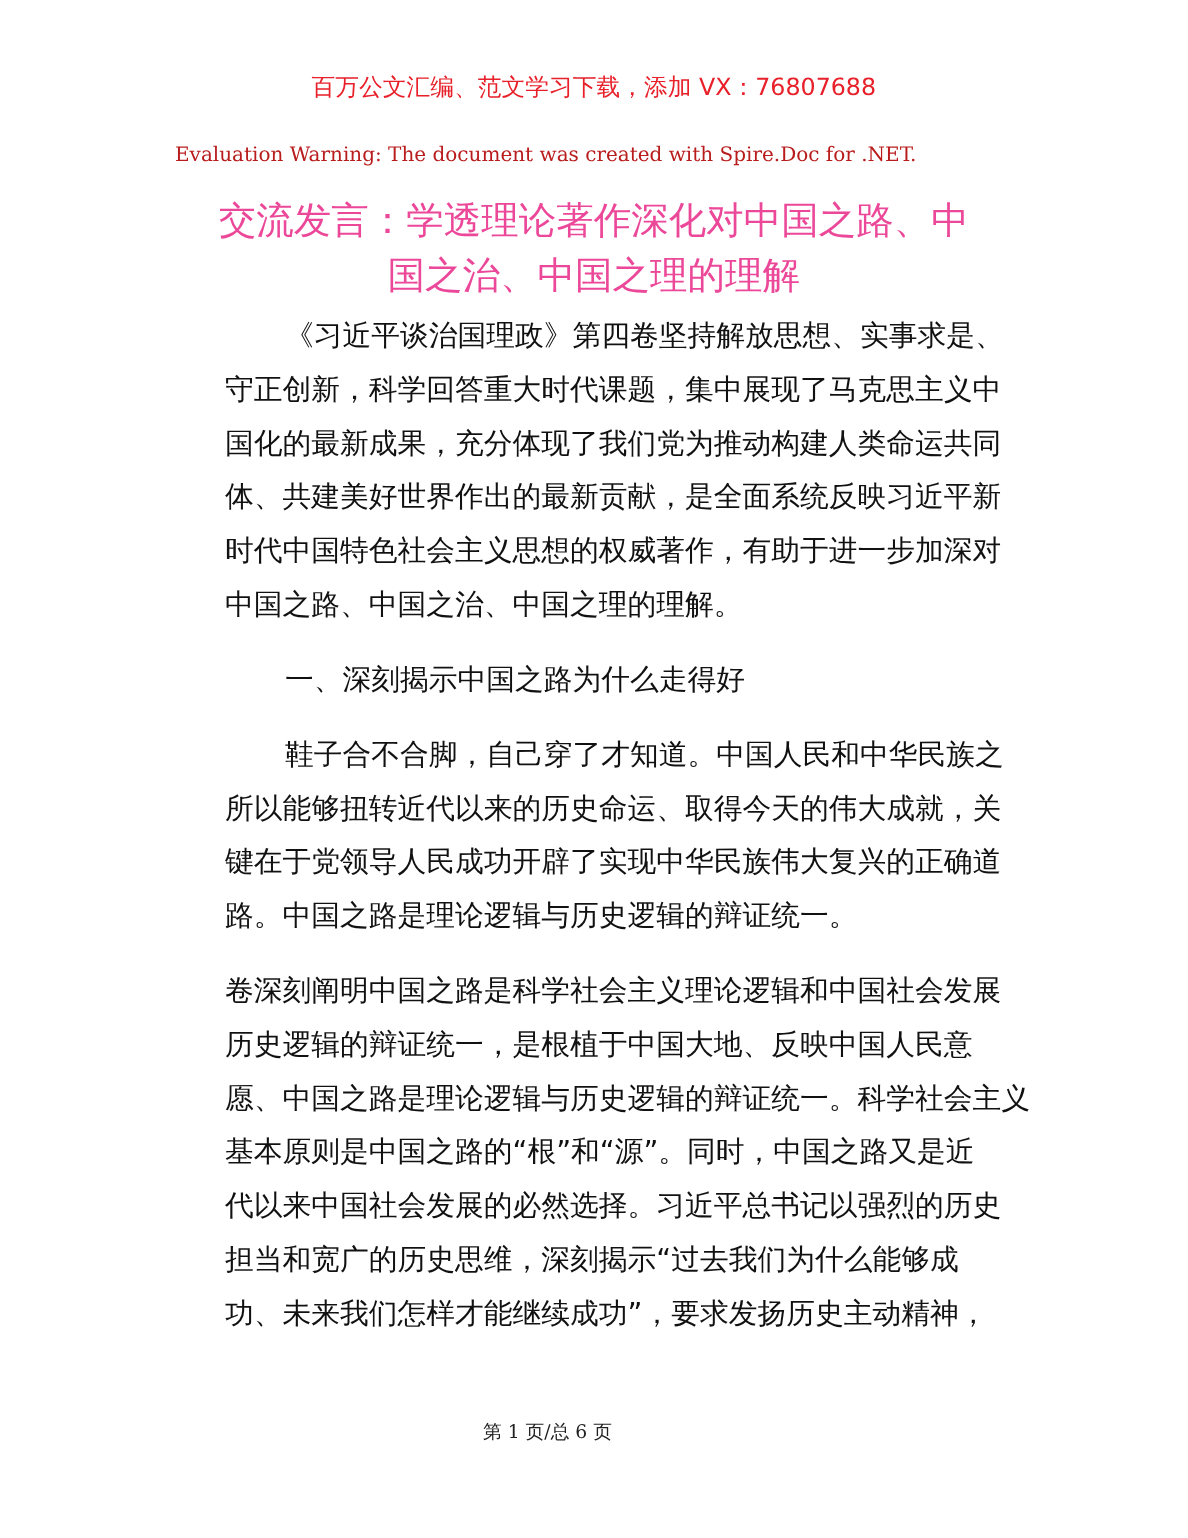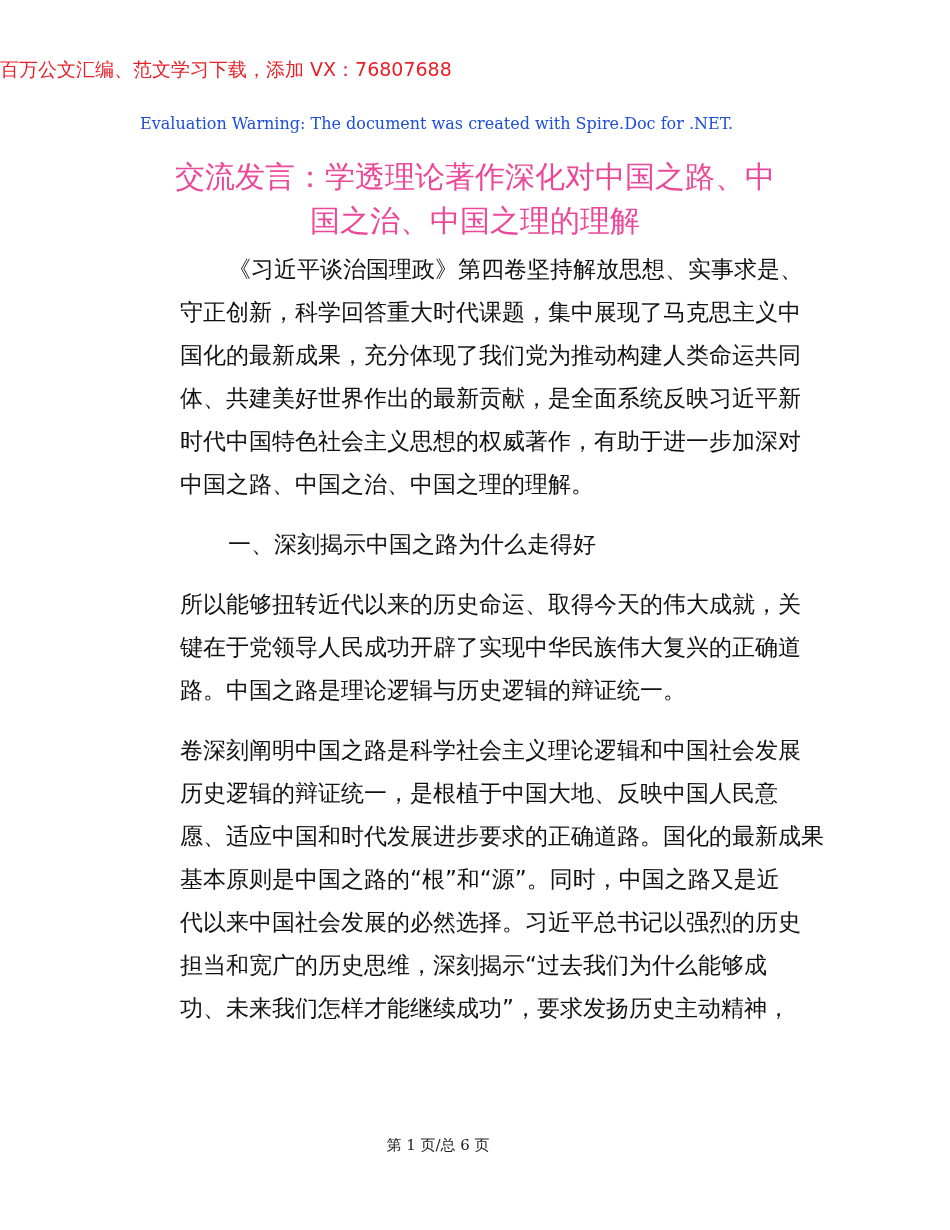--- a/index.html
+++ b/index.html
@@ -1,24 +1,24 @@
 <!DOCTYPE html>
 <html><head>
 <meta charset="utf-8">
 <style>
   html, body { margin:0; padding:0; background:#ffffff; }
   body { width:950px; height:1230px; position:relative; overflow:hidden; }
   .banner {
-    position:absolute; top:57px; left:0; width:950px; 
+    position:absolute; top:57px; left:0; width:950px; text-align:center;
     font-family:"DejaVu Sans", sans-serif; font-size:19px; color:#e8202a;
     letter-spacing:0px;
   }
   .eval {
     position:absolute; top:114px; left:140px; width:700px;
-    font-family:"DejaVu Serif", serif; font-size:16px; color:#1d4ed8;
+    font-family:"DejaVu Serif", serif; font-size:16px; color:#b91c1c;
     white-space:nowrap;
   }
   .title {
     position:absolute; top:155px; left:140px; width:670px; text-align:center;
     font-family:"DejaVu Sans", sans-serif; font-size:30px; color:#ec4899;
     line-height:44px;
   }
   .body {
     position:absolute; top:248px; left:140px; width:680px;
     font-family:"DejaVu Sans", sans-serif; font-size:23px; color:#111;
@@ -50,29 +50,30 @@
     <div class="line">体、共建美好世界作出的最新贡献，是全面系统反映习近平新</div>
     <div class="line">时代中国特色社会主义思想的权威著作，有助于进一步加深对</div>
     <div class="line">中国之路、中国之治、中国之理的理解。</div>
   </div>
   <div class="gap"></div>
   <div>
     <div class="line indent">一、深刻揭示中国之路为什么走得好</div>
   </div>
   <div class="gap"></div>
   <div>
+    <div class="line indent">鞋子合不合脚，自己穿了才知道。中国人民和中华民族之</div>
     <div class="line">所以能够扭转近代以来的历史命运、取得今天的伟大成就，关</div>
     <div class="line">键在于党领导人民成功开辟了实现中华民族伟大复兴的正确道</div>
     <div class="line">路。中国之路是理论逻辑与历史逻辑的辩证统一。</div>
   </div>
   <div class="gap"></div>
   <div>
     <div class="line">卷深刻阐明中国之路是科学社会主义理论逻辑和中国社会发展</div>
     <div class="line">历史逻辑的辩证统一，是根植于中国大地、反映中国人民意</div>
-    <div class="line">愿、适应中国和时代发展进步要求的正确道路。国化的最新成果</div>
+    <div class="line">愿、中国之路是理论逻辑与历史逻辑的辩证统一。科学社会主义</div>
     <div class="line">基本原则是中国之路的“根”和“源”。同时，中国之路又是近</div>
     <div class="line">代以来中国社会发展的必然选择。习近平总书记以强烈的历史</div>
     <div class="line">担当和宽广的历史思维，深刻揭示“过去我们为什么能够成</div>
     <div class="line">功、未来我们怎样才能继续成功”，要求发扬历史主动精神，</div>
   </div>
 </div>
 
 <div class="footer">第 1 页/总 6 页</div>
 
 </body></html>

